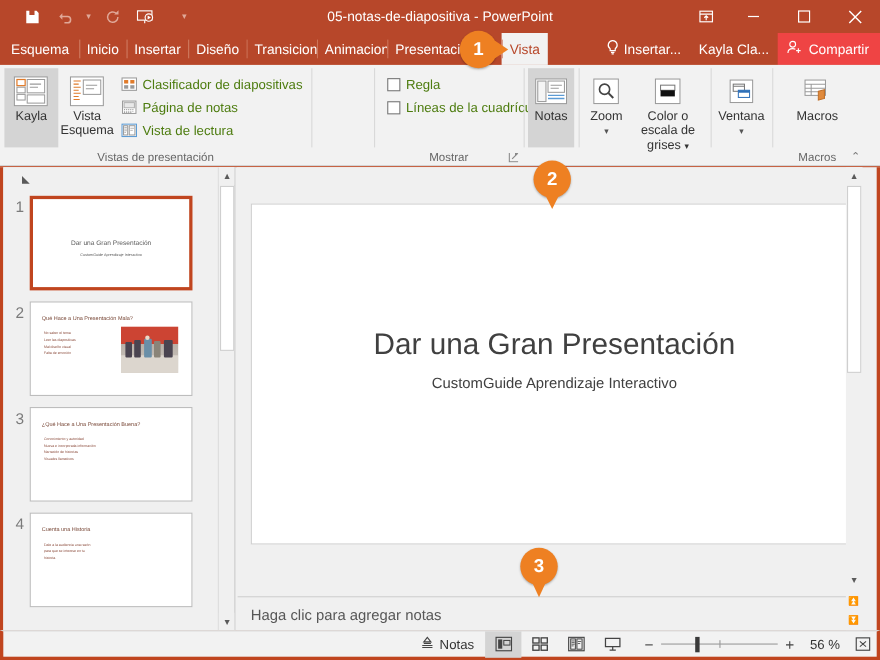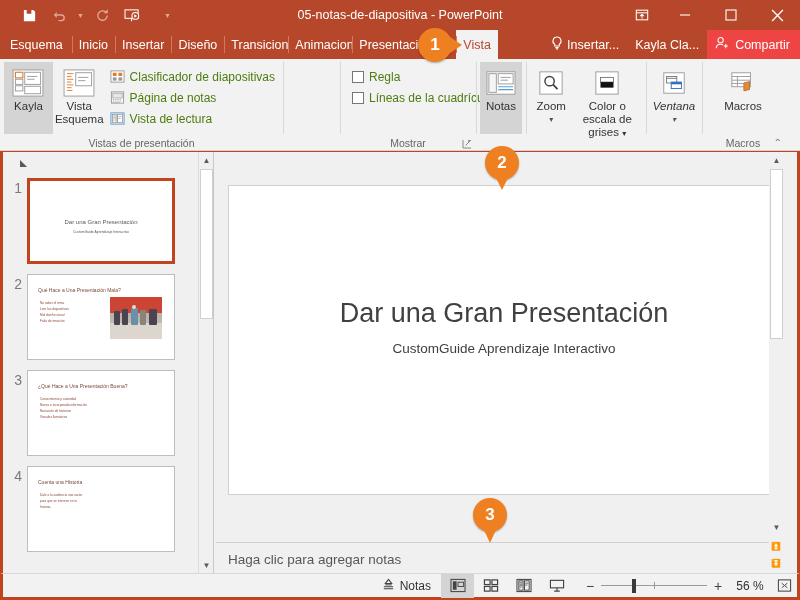--- a/index.html
+++ b/index.html
@@ -566,21 +566,21 @@
                   <rect x="7" y="13" width="14" height="6" fill="#111"></rect>
                 </svg>
             </span>
             <span class="lbl"><span>Color o escala de grises</span> <span style="font-size:8px;">▾</span></span>
           </div>
         </div>
         <div class="rgroup-label"></div>
       </div>
 
       <div class="rgroup" style="width:56px;">
-        <div class="rgroup-body" style="justify-content:center;font-style:italic;">
+        <div class="rgroup-body" style="justify-content:center;">
           <div class="bigbtn" style="width:54px;">
             <span class="ic">
               <svg width="26" height="26" viewBox="0 0 28 28">
                   <rect x="3" y="3" width="22" height="22" fill="#fff" stroke="#9a9a9a"></rect>
                   <rect x="6" y="7" width="11" height="7" fill="#fff" stroke="#777"></rect>
                   <path d="M6 9h11" stroke="#777"></path>
                   <rect x="11" y="13" width="11" height="7" fill="#fff" stroke="#2d6fb8"></rect>
                   <rect x="11" y="13" width="11" height="2.4" fill="#2d6fb8"></rect>
                 </svg>
             </span>

